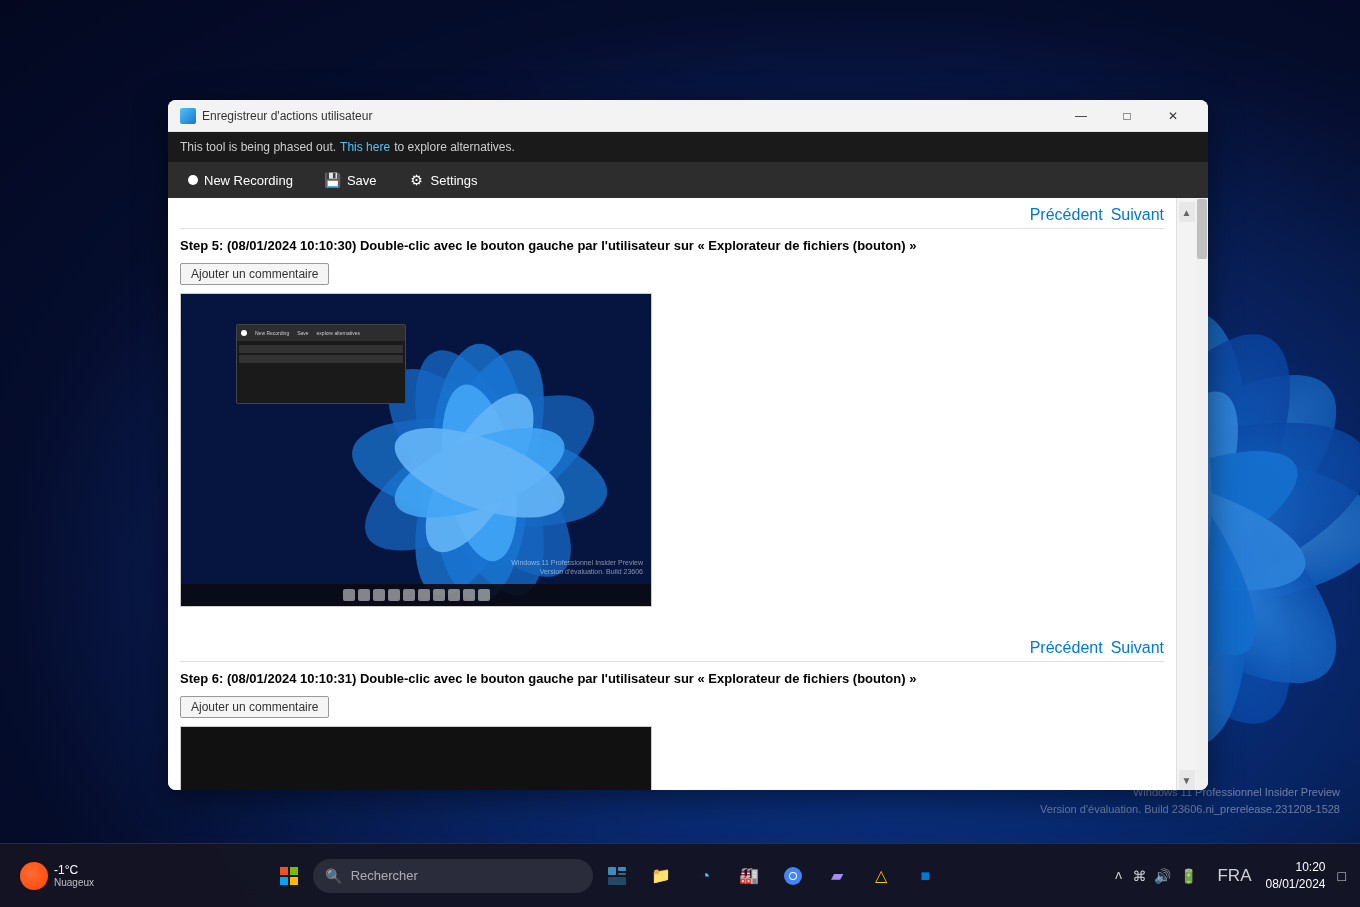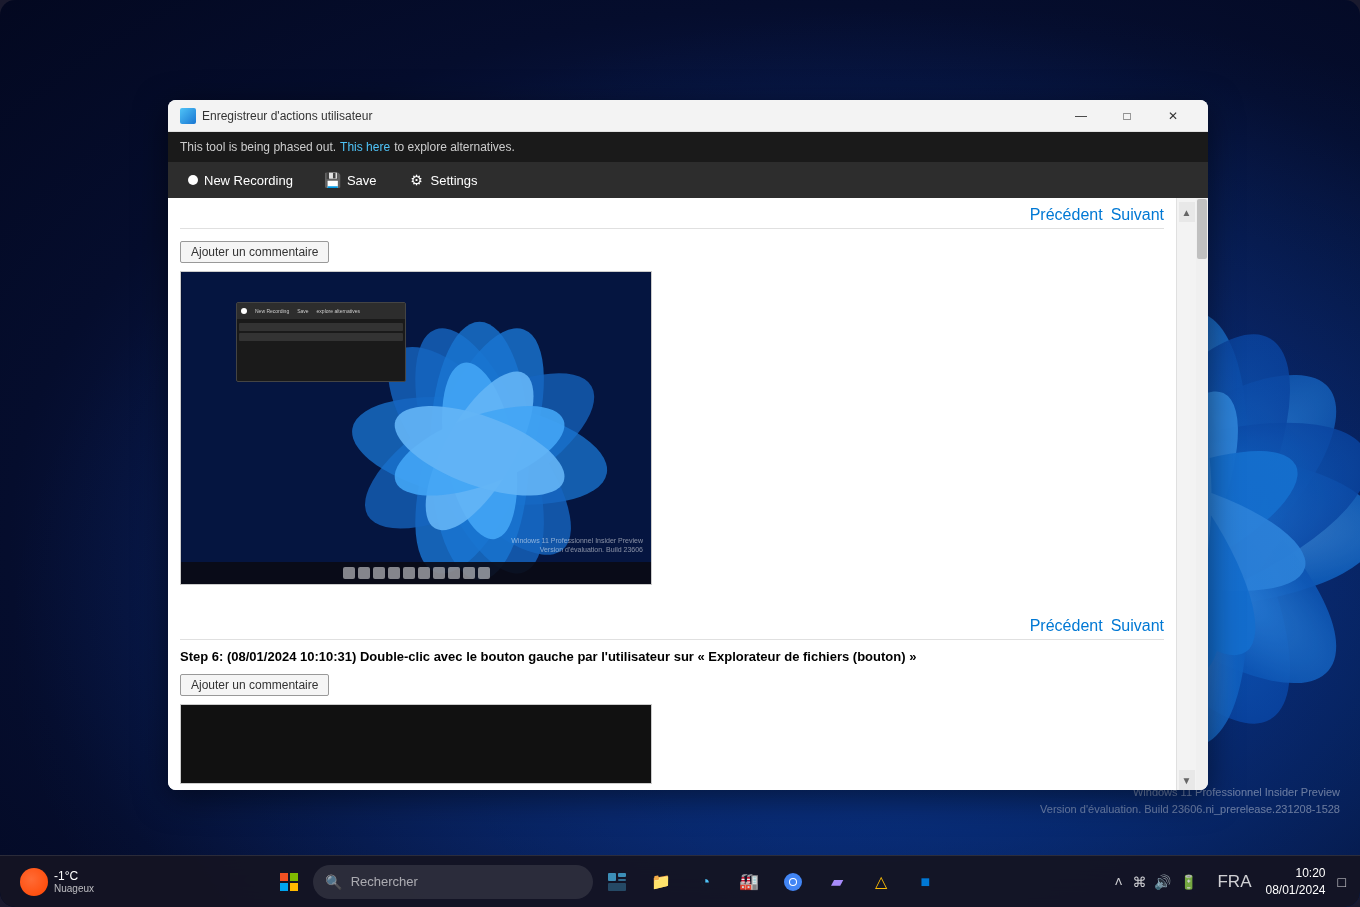--- a/index.html
+++ b/index.html
@@ -13,36 +13,35 @@
       font-family: 'Segoe UI', sans-serif;
     }
 
     
     .desktop {
       width: 100%;
       height: 100%;
       position: absolute;
       background: radial-gradient(ellipse at 60% 60%, #0a3d8f 0%, #0d2260 30%, #050d2d 70%, #030820 100%);
       overflow: hidden;
-      border-radius: 15px;
     }
 
     .wallpaper-overlay {
       position: absolute;
       top: 0; left: 0; right: 0; bottom: 0;
       background: radial-gradient(ellipse at 70% 70%, rgba(0,80,200,0.4) 0%, transparent 70%);
     }
 
     
     .taskbar {
       position: absolute;
       bottom: 0;
       left: 0;
       right: 0;
-      height: 52px;
+      height: 64px;
       background: rgba(20, 20, 35, 0.95);
       backdrop-filter: blur(20px);
       display: flex;
       align-items: center;
       z-index: 100;
       border-top: 1px solid rgba(255,255,255,0.1);
     }
 
     .taskbar-left {
       display: flex;
@@ -558,20 +557,23 @@
 
     <div class="content-area">
       <div class="main-content">
 
         <div class="step-nav">
           <a class="nav-link" href="#">Précédent</a>
           <a class="nav-link" href="#">Suivant</a>
         </div>
 
         <div class="step-block">
+          <div class="step-title">
+            <span>Step 5: </span><span>(08/01/2024 10:10:30) </span>Double-clic avec le bouton gauche par l'utilisateur sur « Explorateur de fichiers (bouton) »
+          </div>
           <div class="add-comment-btn">Ajouter un commentaire</div>
           
           
           <div class="step-screenshot">
             <div class="screenshot-wallpaper">
               
               <svg width="100%" height="100%" viewBox="0 0 472 314" xmlns="http://www.w3.org/2000/svg">
                 <rect width="472" height="314" fill="#051540"></rect>
                 <g transform="translate(300,180)">
                   <ellipse rx="50" ry="130" fill="#1565c0" transform="rotate(-20)" opacity="0.8"></ellipse>

